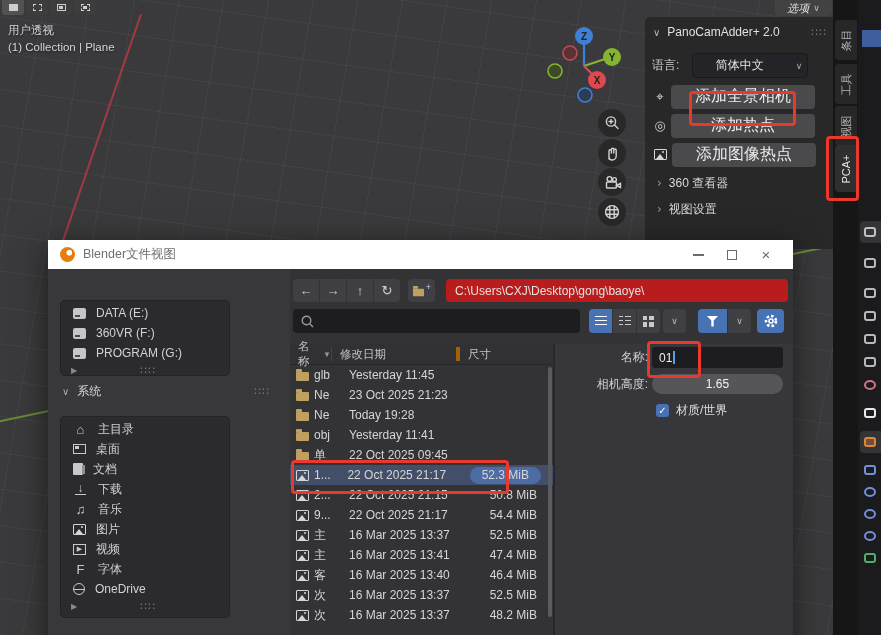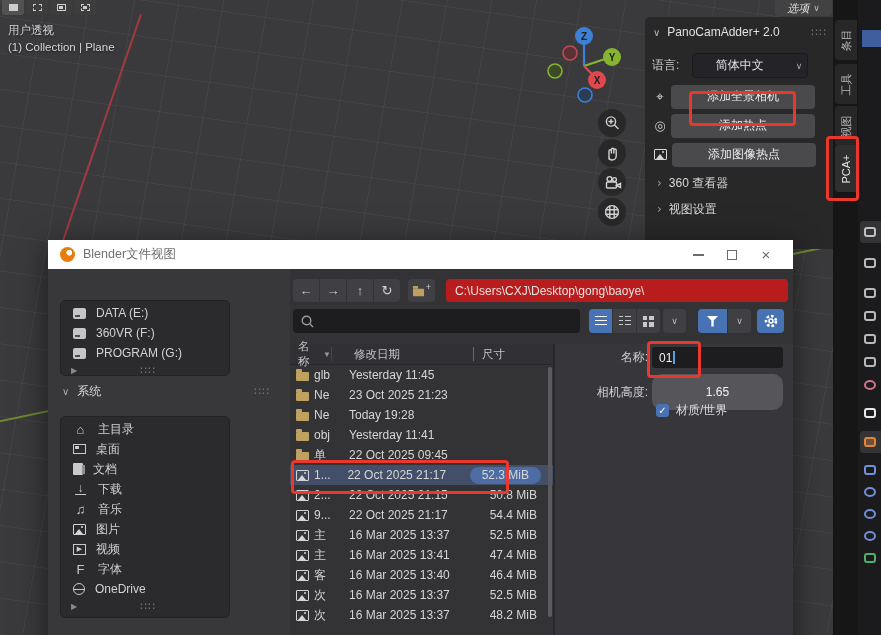--- a/index.html
+++ b/index.html
@@ -41,21 +41,21 @@
   #np-title{font-size:12px;flex:1;}
   .dots{color:#7a7a7a;font-size:11px;letter-spacing:1px;}
   #np-lang{display:flex;align-items:center;margin:8px 0 6px 7px;}
   #np-lang-label{color:#cfcfcf;width:40px;}
   #np-dropdown{width:114px;height:23px;background:#242428;border:1px solid #1a1a1c;border-radius:4px;
     display:flex;align-items:center;justify-content:center;gap:14px;color:#e3e3e3;}
   #np-dropdown .chev{color:#aaa;font-size:9px;position:relative;left:18px;}
   .np-row{display:flex;align-items:center;margin:4px 0 4px 4px;height:25px;}
   .np-icon{width:22px;text-align:center;color:#cfcfcf;font-size:13px;}
   .np-btn{width:144px;height:24px;background:#4a4a4d;border-radius:4px;display:flex;align-items:center;justify-content:center;
-    color:#ececec;font-size:12px;}
+    color:#ececec;font-size:16px;}
   .np-sub{display:flex;align-items:center;height:20px;margin:6px 0 0 12px;color:#d8d8d8;}
   .np-sub .chev{color:#9a9a9a;font-size:12px;margin-right:7px;}
   
   #tabcol{position:absolute;left:833px;top:0;width:25px;height:635px;background:#161616;}
   .vtab{position:absolute;left:2px;width:22px;height:41px;background:#272727;border-radius:4px 0 0 4px;
     display:flex;align-items:center;justify-content:center;}
   .vtab.active{background:#2f2f30;}
   .vtab-label{transform:rotate(-90deg);white-space:nowrap;font-size:11px;color:#b8b8b8;}
   .vtab.active .vtab-label{color:#e6e6e6;}
   
@@ -131,38 +131,38 @@
   #disp-chev{left:373px;}
   #filter-btn{position:absolute;left:408px;top:40px;width:29px;height:24px;background:#4772b3;border-radius:4px 0 0 4px;display:flex;align-items:center;justify-content:center;}
   .ic-funnel{width:12px;height:11px;background:#fff;clip-path:polygon(0 0,100% 0,60% 45%,60% 100%,40% 100%,40% 45%,0 0);}
   #filt-chev{left:438px;border-radius:0 4px 4px 0;}
   #gear-btn{position:absolute;left:467px;top:40px;width:27px;height:24px;background:#4772b3;border-radius:4px;display:flex;align-items:center;justify-content:center;}
   
   #listhead{position:absolute;left:0;top:75px;width:265px;height:21px;background:#313135;display:flex;align-items:center;
     color:#c3c3c3;font-size:11.5px;border-bottom:1px solid #27272b;box-sizing:border-box;}
   #listhead .hc{padding-left:8px;box-sizing:border-box;height:14px;display:flex;align-items:center;gap:5px;}
   #listhead .hc1{width:42px;border-right:1px solid #46464a;}
-  #listhead .hc2{width:128px;border-right:1px solid #a16207;margin-left:14px;}
+  #listhead .hc2{width:128px;border-right:4px solid #a16207;}
   #listhead .sort{font-size:8px;color:#999;}
   #filelist{position:absolute;left:0;top:96px;width:265px;}
   .frow{display:flex;align-items:center;height:20px;padding-left:6px;gap:5px;color:#d6d6d6;font-size:12px;box-sizing:border-box;}
   .frow.sel{background:#434e68;}
   .fname{width:30px;overflow:hidden;white-space:nowrap;}
   .fdate{width:124px;white-space:nowrap;}
   .fsize{flex:1;text-align:right;padding-right:18px;white-space:nowrap;}
   .fsize.pill{background:#4d6ca4;border-radius:9px;padding:1px 12px 2px;margin-right:14px;flex:0 0 auto;margin-left:auto;}
   #scrollbar{position:absolute;left:258px;top:98px;width:4px;height:250px;background:#5a5a60;border-radius:2px;}
   #listdiv{position:absolute;left:263px;top:75px;width:2px;height:316px;background:#28282c;}
   
   #dprops{position:absolute;left:265px;top:75px;width:238px;height:316px;background:#37373b;}
   .prow{position:absolute;display:flex;align-items:center;}
   .plabel{width:93px;text-align:right;color:#cfcfcf;margin-right:4px;}
   #name-field{width:131px;height:21px;background:#1d1d20;border-radius:3px;display:flex;align-items:center;padding-left:7px;box-sizing:border-box;color:#f0f0f0;}
   .cursor{display:inline-block;width:2px;height:13px;background:#57a0e8;margin-left:1px;}
-  #height-field{width:131px;height:36px;background:#55555a;border-radius:10px;display:flex;align-items:center;justify-content:center;color:#f2f2f2;}
+  #height-field{width:131px;height:20px;background:#55555a;border-radius:10px;display:flex;align-items:center;justify-content:center;color:#f2f2f2;}
   #mw-check{width:13px;height:13px;background:#4772b3;border-radius:3px;display:flex;align-items:center;justify-content:center;color:#fff;font-size:10px;}
   
   .anno{position:absolute;border:3px solid #ea382c;border-radius:4px;z-index:50;pointer-events:none;}
   .chev{font-family:"DejaVu Sans",sans-serif;}
 </style>
 </head>
 <body>
 
 <div id="app">
 

